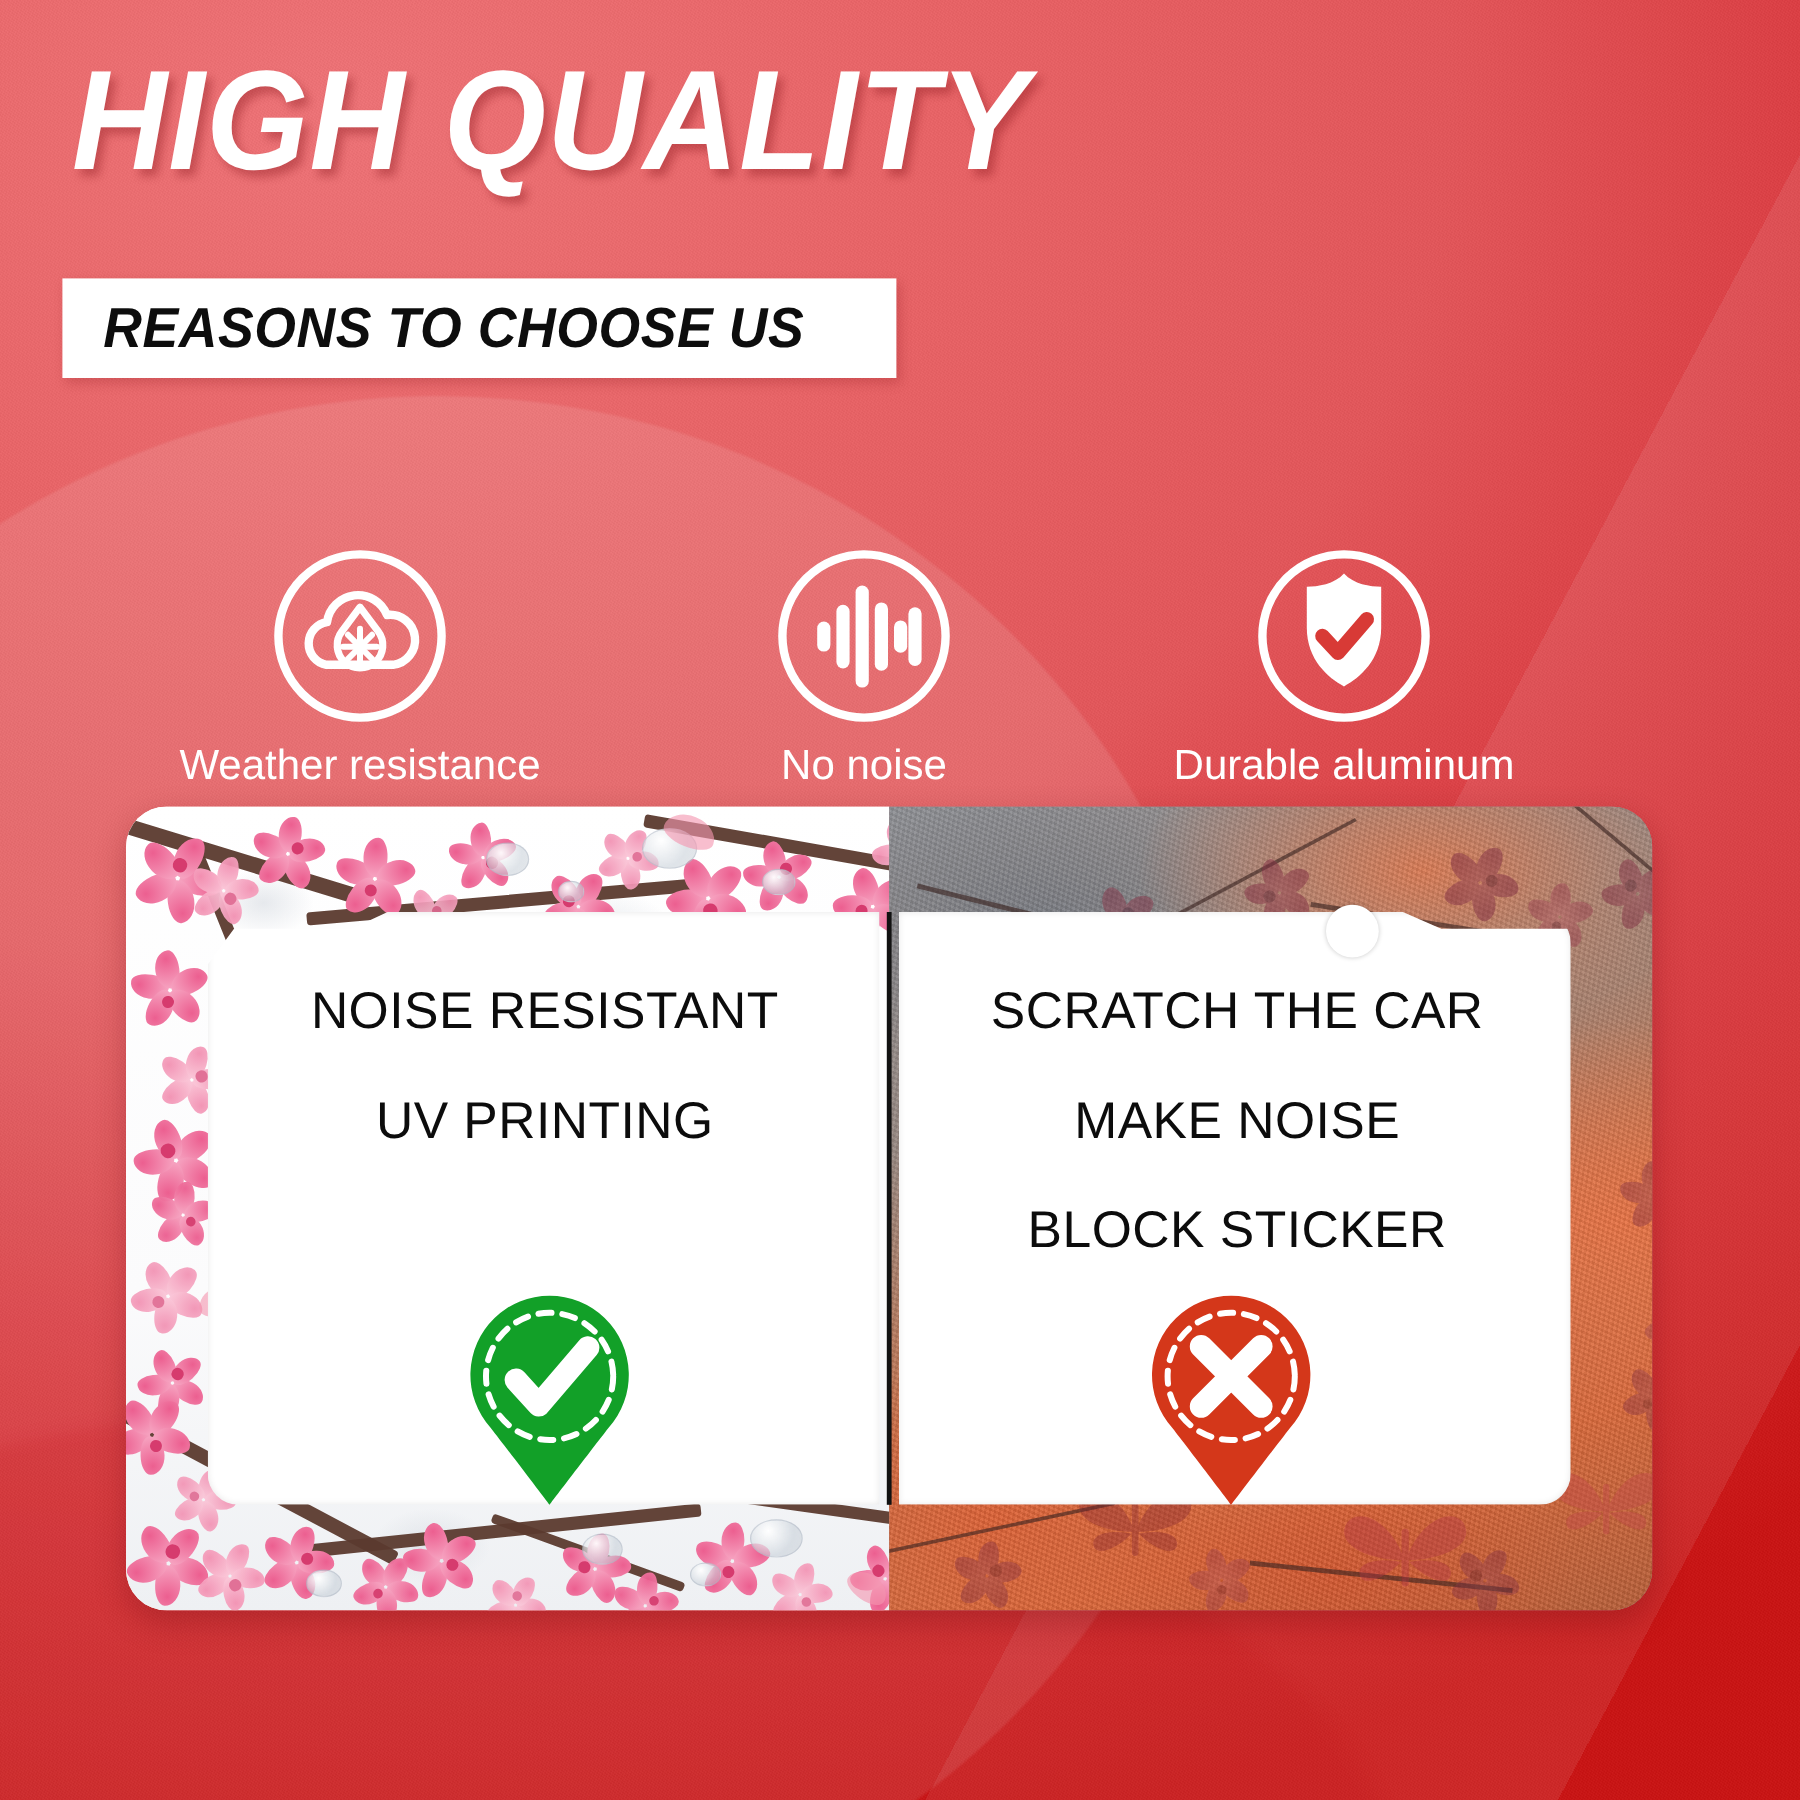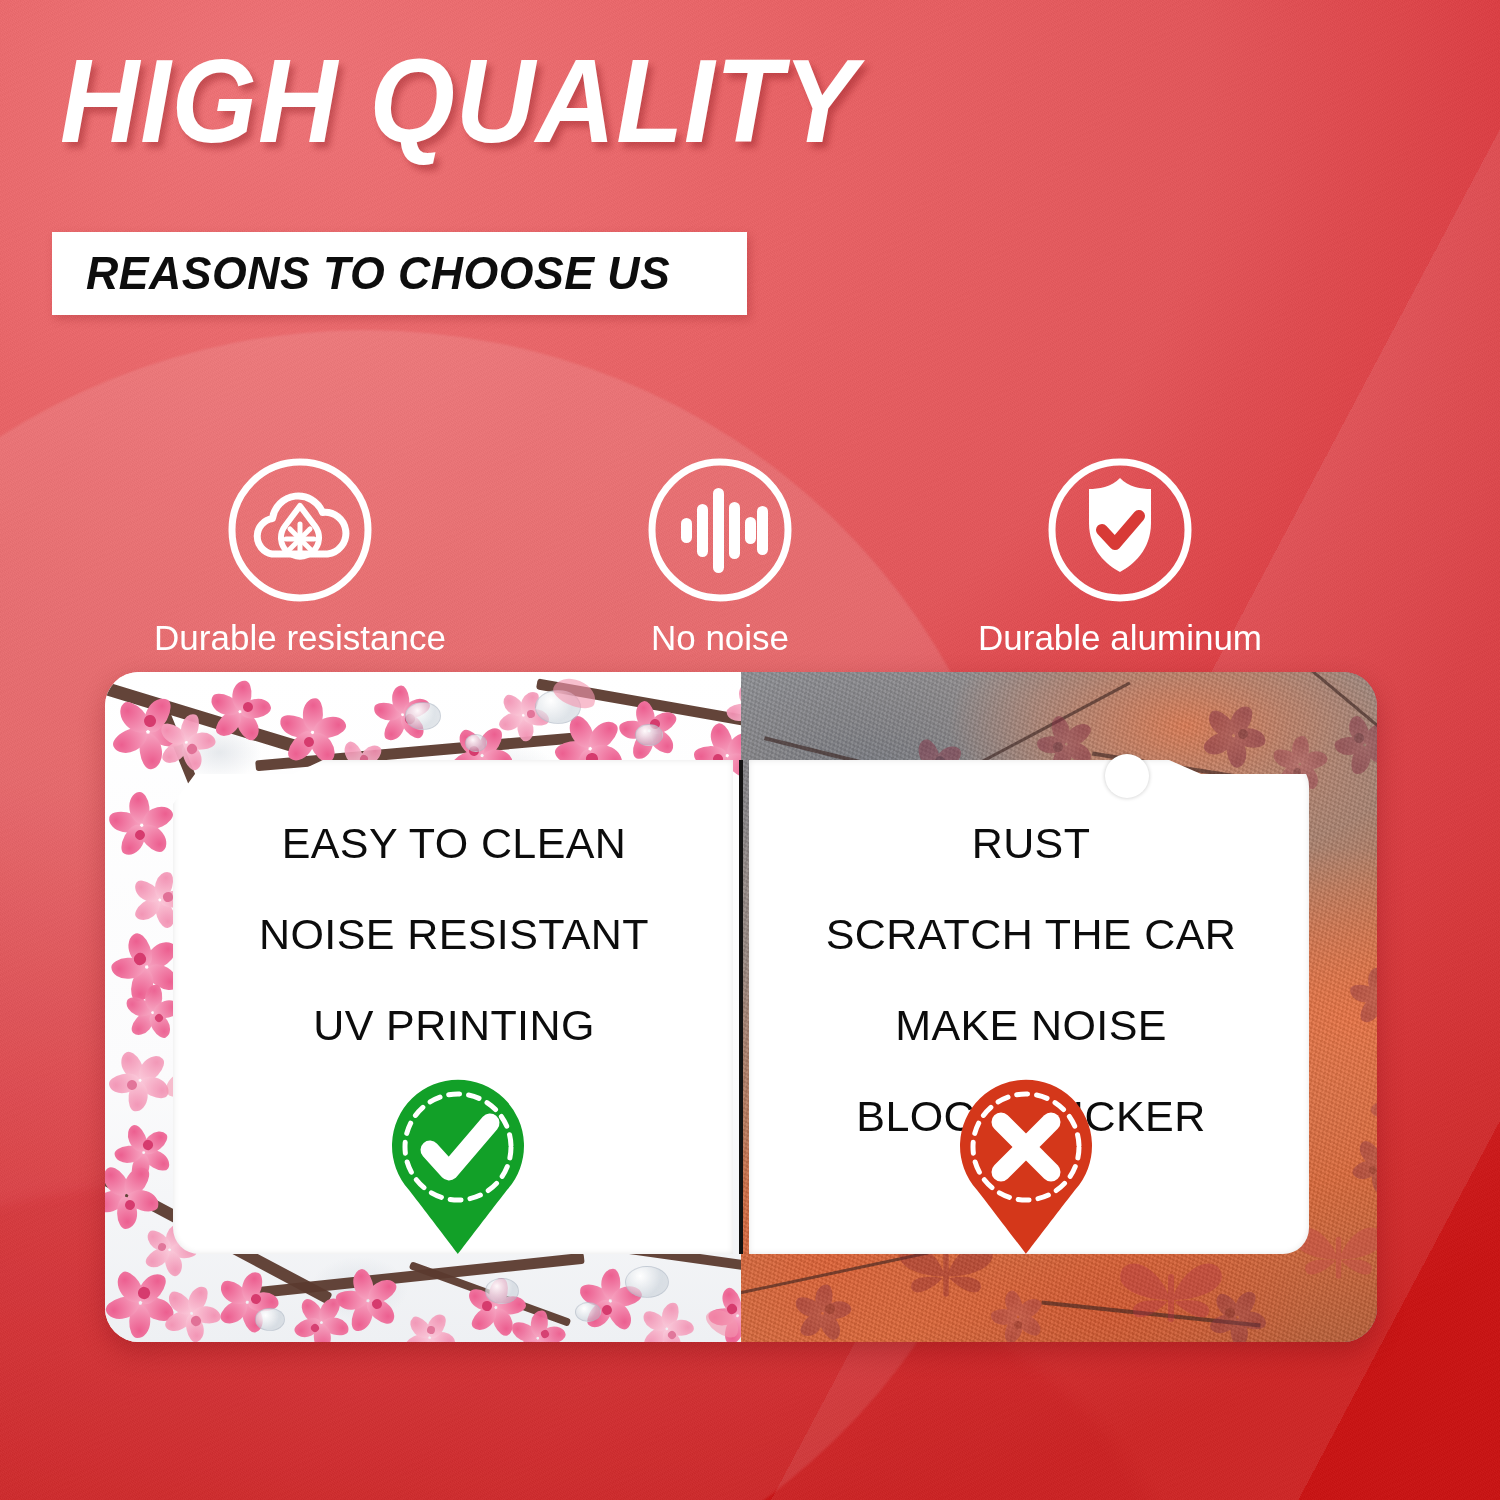--- a/index.html
+++ b/index.html
@@ -235,21 +235,21 @@
         <path d="M48 100 a18 18 0 0 1 0.5 -35.5 a26 26 0 0 1 50 -6 a17 17 0 0 1 5 41.5 z" fill="none" stroke="#fff" stroke-width="7" stroke-linejoin="round"></path>
         <path d="M76 52 l15 20 a19 19 0 1 1 -30 0 z" fill="none" stroke="#fff" stroke-width="6" stroke-linejoin="round"></path>
         <g stroke="#fff" stroke-width="5" stroke-linecap="round">
           <line x1="76" y1="70" x2="76" y2="100"></line>
           <line x1="62" y1="85" x2="90" y2="85"></line>
           <line x1="66" y1="75" x2="86" y2="95"></line>
           <line x1="86" y1="75" x2="66" y2="95"></line>
         </g>
       </svg>
     </div>
-    <div class="feat-label">Durable resistance</div>
+    <div class="feat-label">Weather resistance</div>
   </div>
 
   <div class="feat" id="feat-1">
     <div class="feat-ico">
       <svg width="152" height="152" viewBox="0 0 152 152">
         <circle cx="76" cy="76" r="68" fill="none" stroke="#fff" stroke-width="7"></circle>
         <g fill="#fff">
           <rect x="37" y="64" width="11" height="25" rx="5.5"></rect>
           <rect x="53" y="50" width="11" height="53" rx="5.5"></rect>
           <rect x="69" y="34" width="11" height="85" rx="5.5"></rect>
@@ -563,21 +563,20 @@
     <div class="droplet" style="left:470px; top:630px; width:26px; height:20px;"></div>
     <div class="droplet" style="left:520px; top:594px; width:44px; height:32px;"></div>
     <div class="droplet" style="left:150px; top:636px; width:30px; height:23px;"></div>
     <div class="petal-fall" style="left:448px; top:8px;  width:44px; height:26px; transform:rotate(22deg);"></div>
     <div class="petal-fall" style="left:60px;  top:400px; width:38px; height:24px; transform:rotate(-18deg);"></div>
     <div class="petal-fall" style="left:600px; top:640px; width:36px; height:22px; transform:rotate(35deg);"></div>
 
     <div class="window win-left"></div>
 
     <div class="plate-text" style="padding-left:62px;">
-      <div class="line">EASY TO CLEAN</div>
       <div class="line">NOISE RESISTANT</div>
       <div class="line">UV PRINTING</div>
     </div>
 
     <div class="pin" style="margin-left:-40px;">
       <svg width="150" height="184" viewBox="0 0 150 184">
         <path d="M75 182 C75 182 40 136 26 118 A66 66 0 1 1 124 118 C110 136 75 182 75 182 Z" fill="#12a028"></path>
         <circle cx="75" cy="75" r="53" fill="none" stroke="#fff" stroke-width="5" stroke-dasharray="11 9" stroke-linecap="round"></circle>
         <path d="M47 78 l19 21 l41 -48" fill="none" stroke="#fff" stroke-width="19" stroke-linecap="round" stroke-linejoin="round"></path>
       </svg>
@@ -732,21 +731,20 @@
           <i style="background:radial-gradient(circle at 78% 50%,#7d2a40,#9a4a58);transform:rotate(288deg) translateX(4%);"></i>
           <i style="width:16%;height:16%;left:42%;top:42%;border-radius:50%;background:#5e1c30;transform:none;"></i>
         </div>
       </div>
 
     <div class="mount-hole" style="left:364px; top:82px;"></div>
 
     <div class="window win-right"></div>
 
     <div class="plate-text" style="padding-right:56px;">
-      <div class="line">RUST</div>
       <div class="line">SCRATCH THE CAR</div>
       <div class="line">MAKE NOISE</div>
       <div class="line">BLOCK STICKER</div>
     </div>
 
     <div class="pin" style="margin-left:-108px;">
       <svg width="150" height="184" viewBox="0 0 150 184">
         <path d="M75 182 C75 182 40 136 26 118 A66 66 0 1 1 124 118 C110 136 75 182 75 182 Z" fill="#d4371a"></path>
         <circle cx="75" cy="75" r="53" fill="none" stroke="#fff" stroke-width="5" stroke-dasharray="11 9" stroke-linecap="round"></circle>
         <g stroke="#fff" stroke-width="19" stroke-linecap="round">

